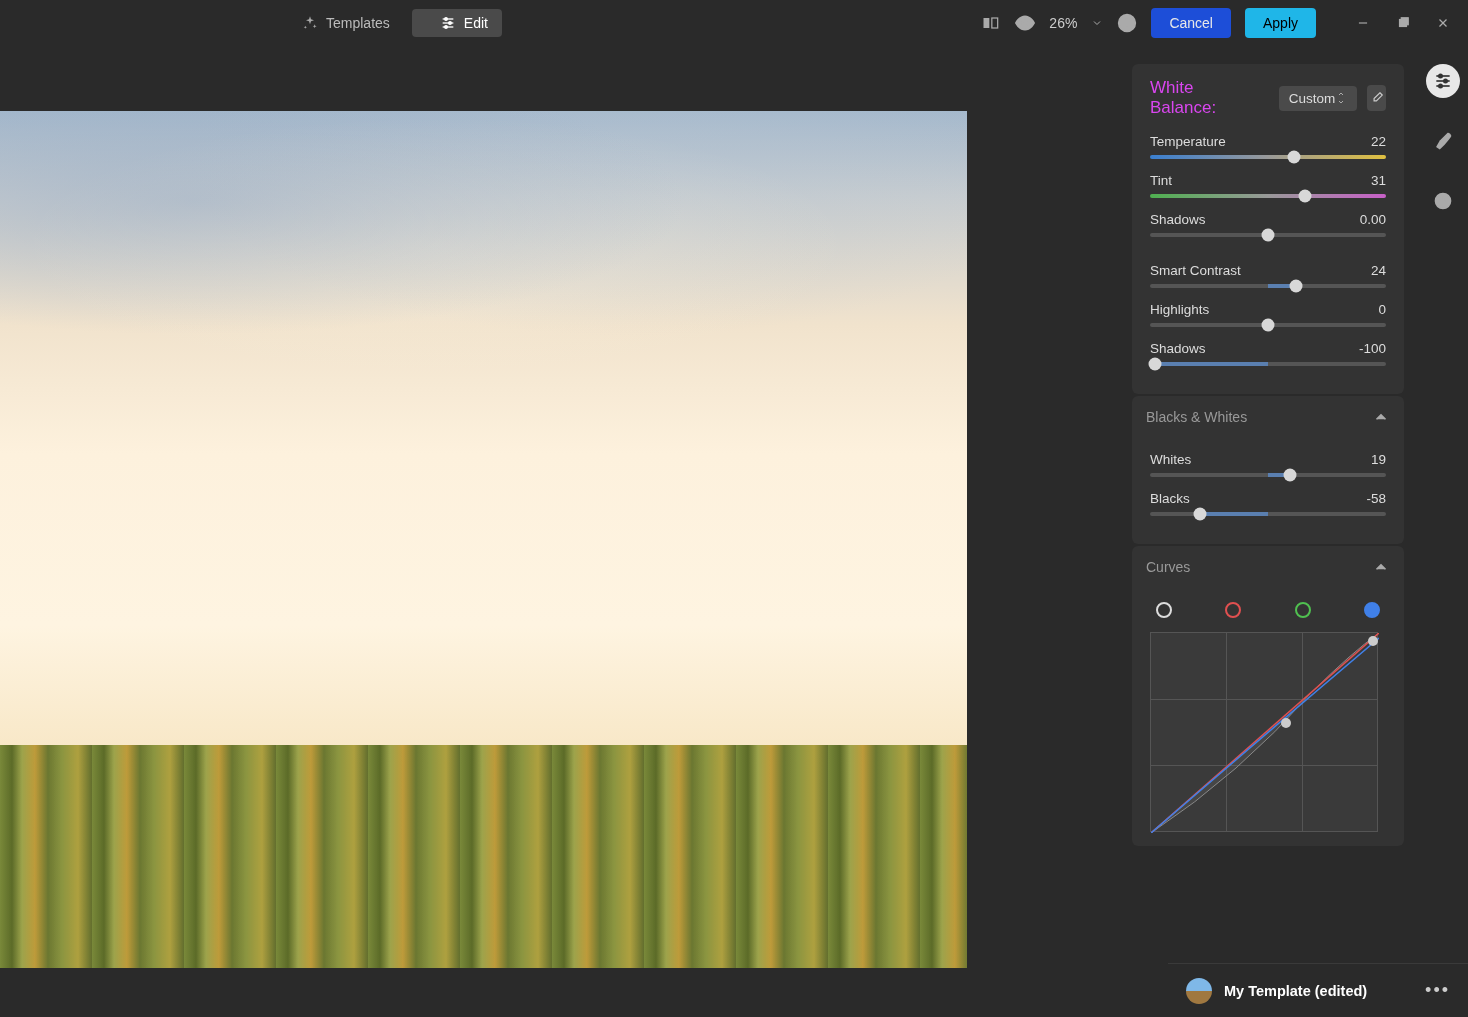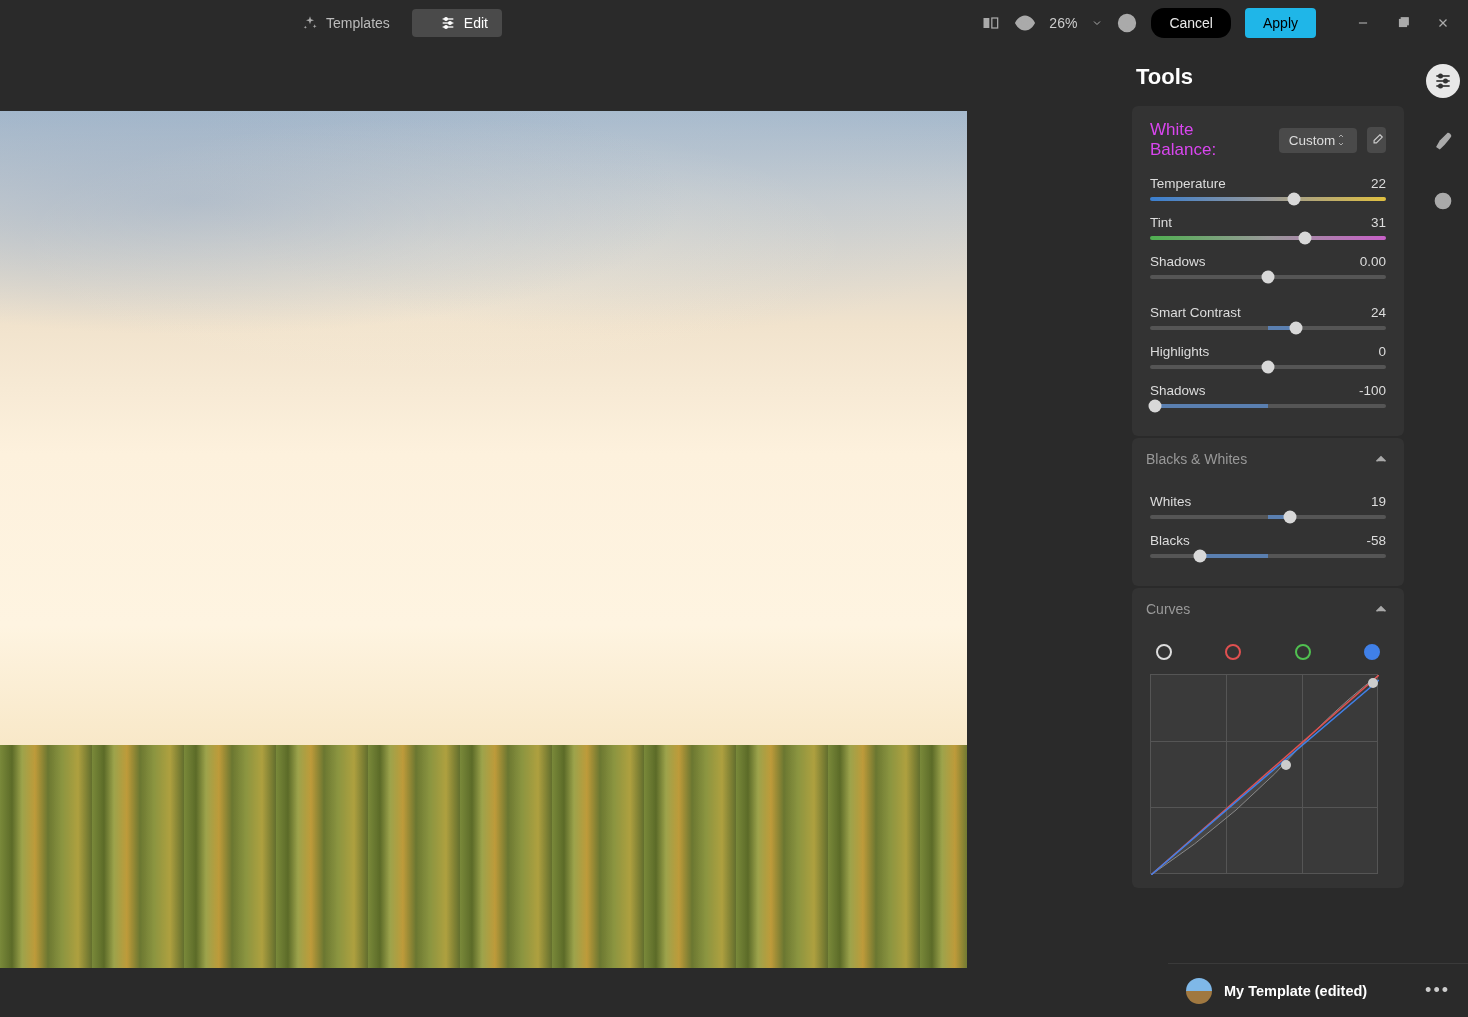--- a/index.html
+++ b/index.html
@@ -8,21 +8,21 @@
 
 .top-toolbar { position: absolute; top: 0; left: 0; right: 0; height: 46px; background: #2a2a2a; display: flex; align-items: center; padding: 0 18px; }
 .toolbar-left { display: flex; align-items: center; gap: 8px; margin-left: 270px; }
 .tab-btn { display: flex; align-items: center; gap: 8px; padding: 6px 14px; border-radius: 4px; font-size: 14px; color: #bbb; cursor: pointer; }
 .tab-btn.active { background: #4a4a4a; color: #fff; padding-left: 28px; }
 .tab-btn svg { width: 16px; height: 16px; }
 .toolbar-right { margin-left: auto; display: flex; align-items: center; gap: 14px; }
 .tool-icon { width: 20px; height: 20px; fill: #aaa; cursor: pointer; }
 .zoom-display { display: flex; align-items: center; gap: 14px; color: #ccc; font-size: 14px; cursor: pointer; }
 .btn { padding: 7px 18px; border-radius: 4px; font-size: 14px; border: none; cursor: pointer; }
-.btn-cancel { background: #000000; color: #e8e8e8; border-radius: 13px; }
+.btn-cancel { background: #1d4ed8; color: #e8e8e8; }
 .btn-apply { background: #1fb6e8; color: #000000; }
 .window-controls { display: flex; align-items: center; gap: 26px; margin-left: 26px; }
 .win-ctrl { width: 14px; height: 14px; fill: #aaa; cursor: pointer; }
 
 
 .canvas-area { position: absolute; top: 46px; left: 0; right: 350px; bottom: 0; background: #2a2a2a; display: flex; align-items: flex-start; justify-content: flex-start; }
 .image-preview { width: 967px; height: 857px; margin-top: 65px; background: linear-gradient(to bottom, #a4b8cc 0%, #c8cdd0 10%, #f1e3cd 25%, #fdf1dd 40%, #fef4e1 60%, #f8e8c8 74%, #c9b86b 77%, #8a9548 80%, #6d7d38 85%, #5a6530 100%); position: relative; overflow: hidden; }
 .image-preview::before { content: ''; position: absolute; top: 0; left: 0; right: 0; height: 35%; background: radial-gradient(ellipse at 20% 30%, rgba(150,170,195,0.5) 0%, transparent 45%), radial-gradient(ellipse at 65% 15%, rgba(180,195,210,0.35) 0%, transparent 50%), radial-gradient(ellipse at 45% 45%, rgba(250,240,220,0.4) 0%, transparent 55%); }
 .image-preview::after { content: ''; position: absolute; bottom: 0; left: 0; right: 0; height: 26%; background: repeating-linear-gradient(90deg, #7a8840 0, #5f6d30 12px, #9aa050 22px, #b89840 35px, #6d7838 48px, #8a9346 62px, #aa9d45 78px, #657035 92px); filter: contrast(1.1); }
 
@@ -145,21 +145,20 @@
     </div>
   </div>
 </div>
 
 <div class="canvas-area">
   <div class="image-preview"></div>
 </div>
 
 <div class="right-sidebar">
   <div class="panel-content">
-    <div class="panel-title">Tools</div>
 
     <div class="tool-section">
       <div class="section-body">
         <div class="row-inline">
           <span class="label-inline">White Balance:</span>
           <div class="select-box">
             <span>Custom</span>
             <svg width="12" height="12" viewBox="0 0 24 24" fill="none" stroke="#aaa" stroke-width="2">
                 <polyline points="8 6 12 2 16 6"></polyline>
                 <polyline points="8 18 12 22 16 18"></polyline>

